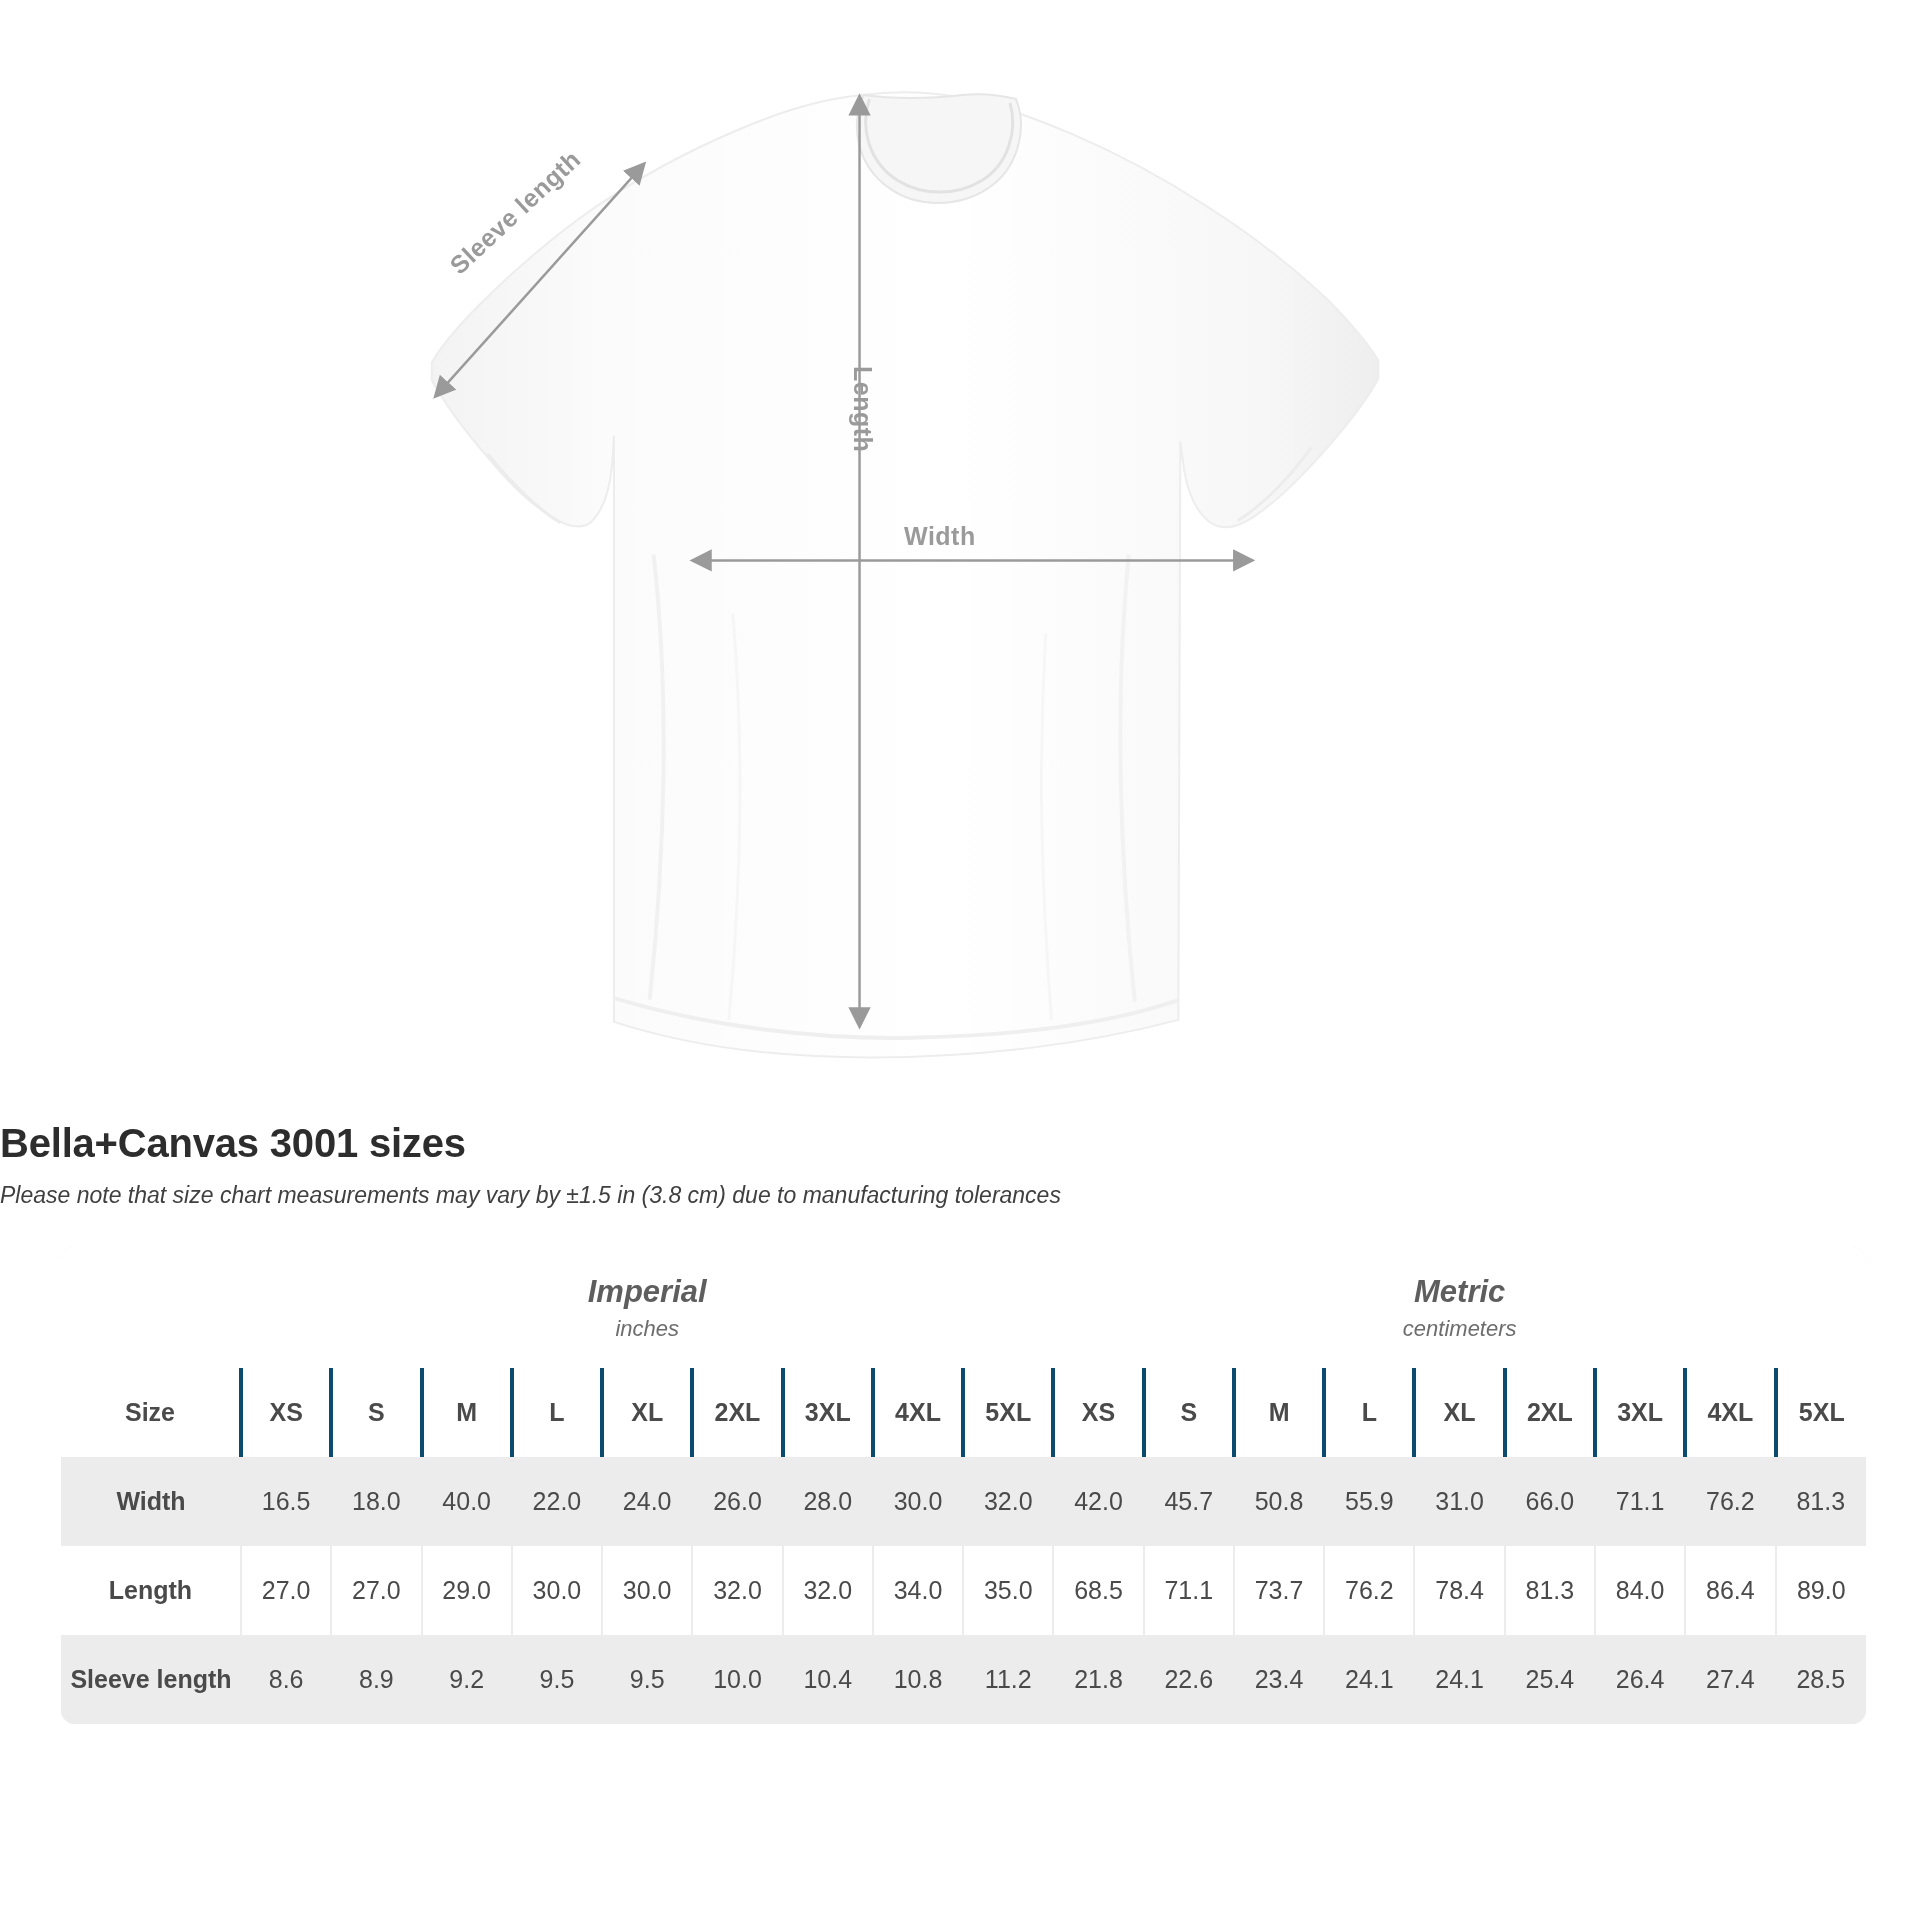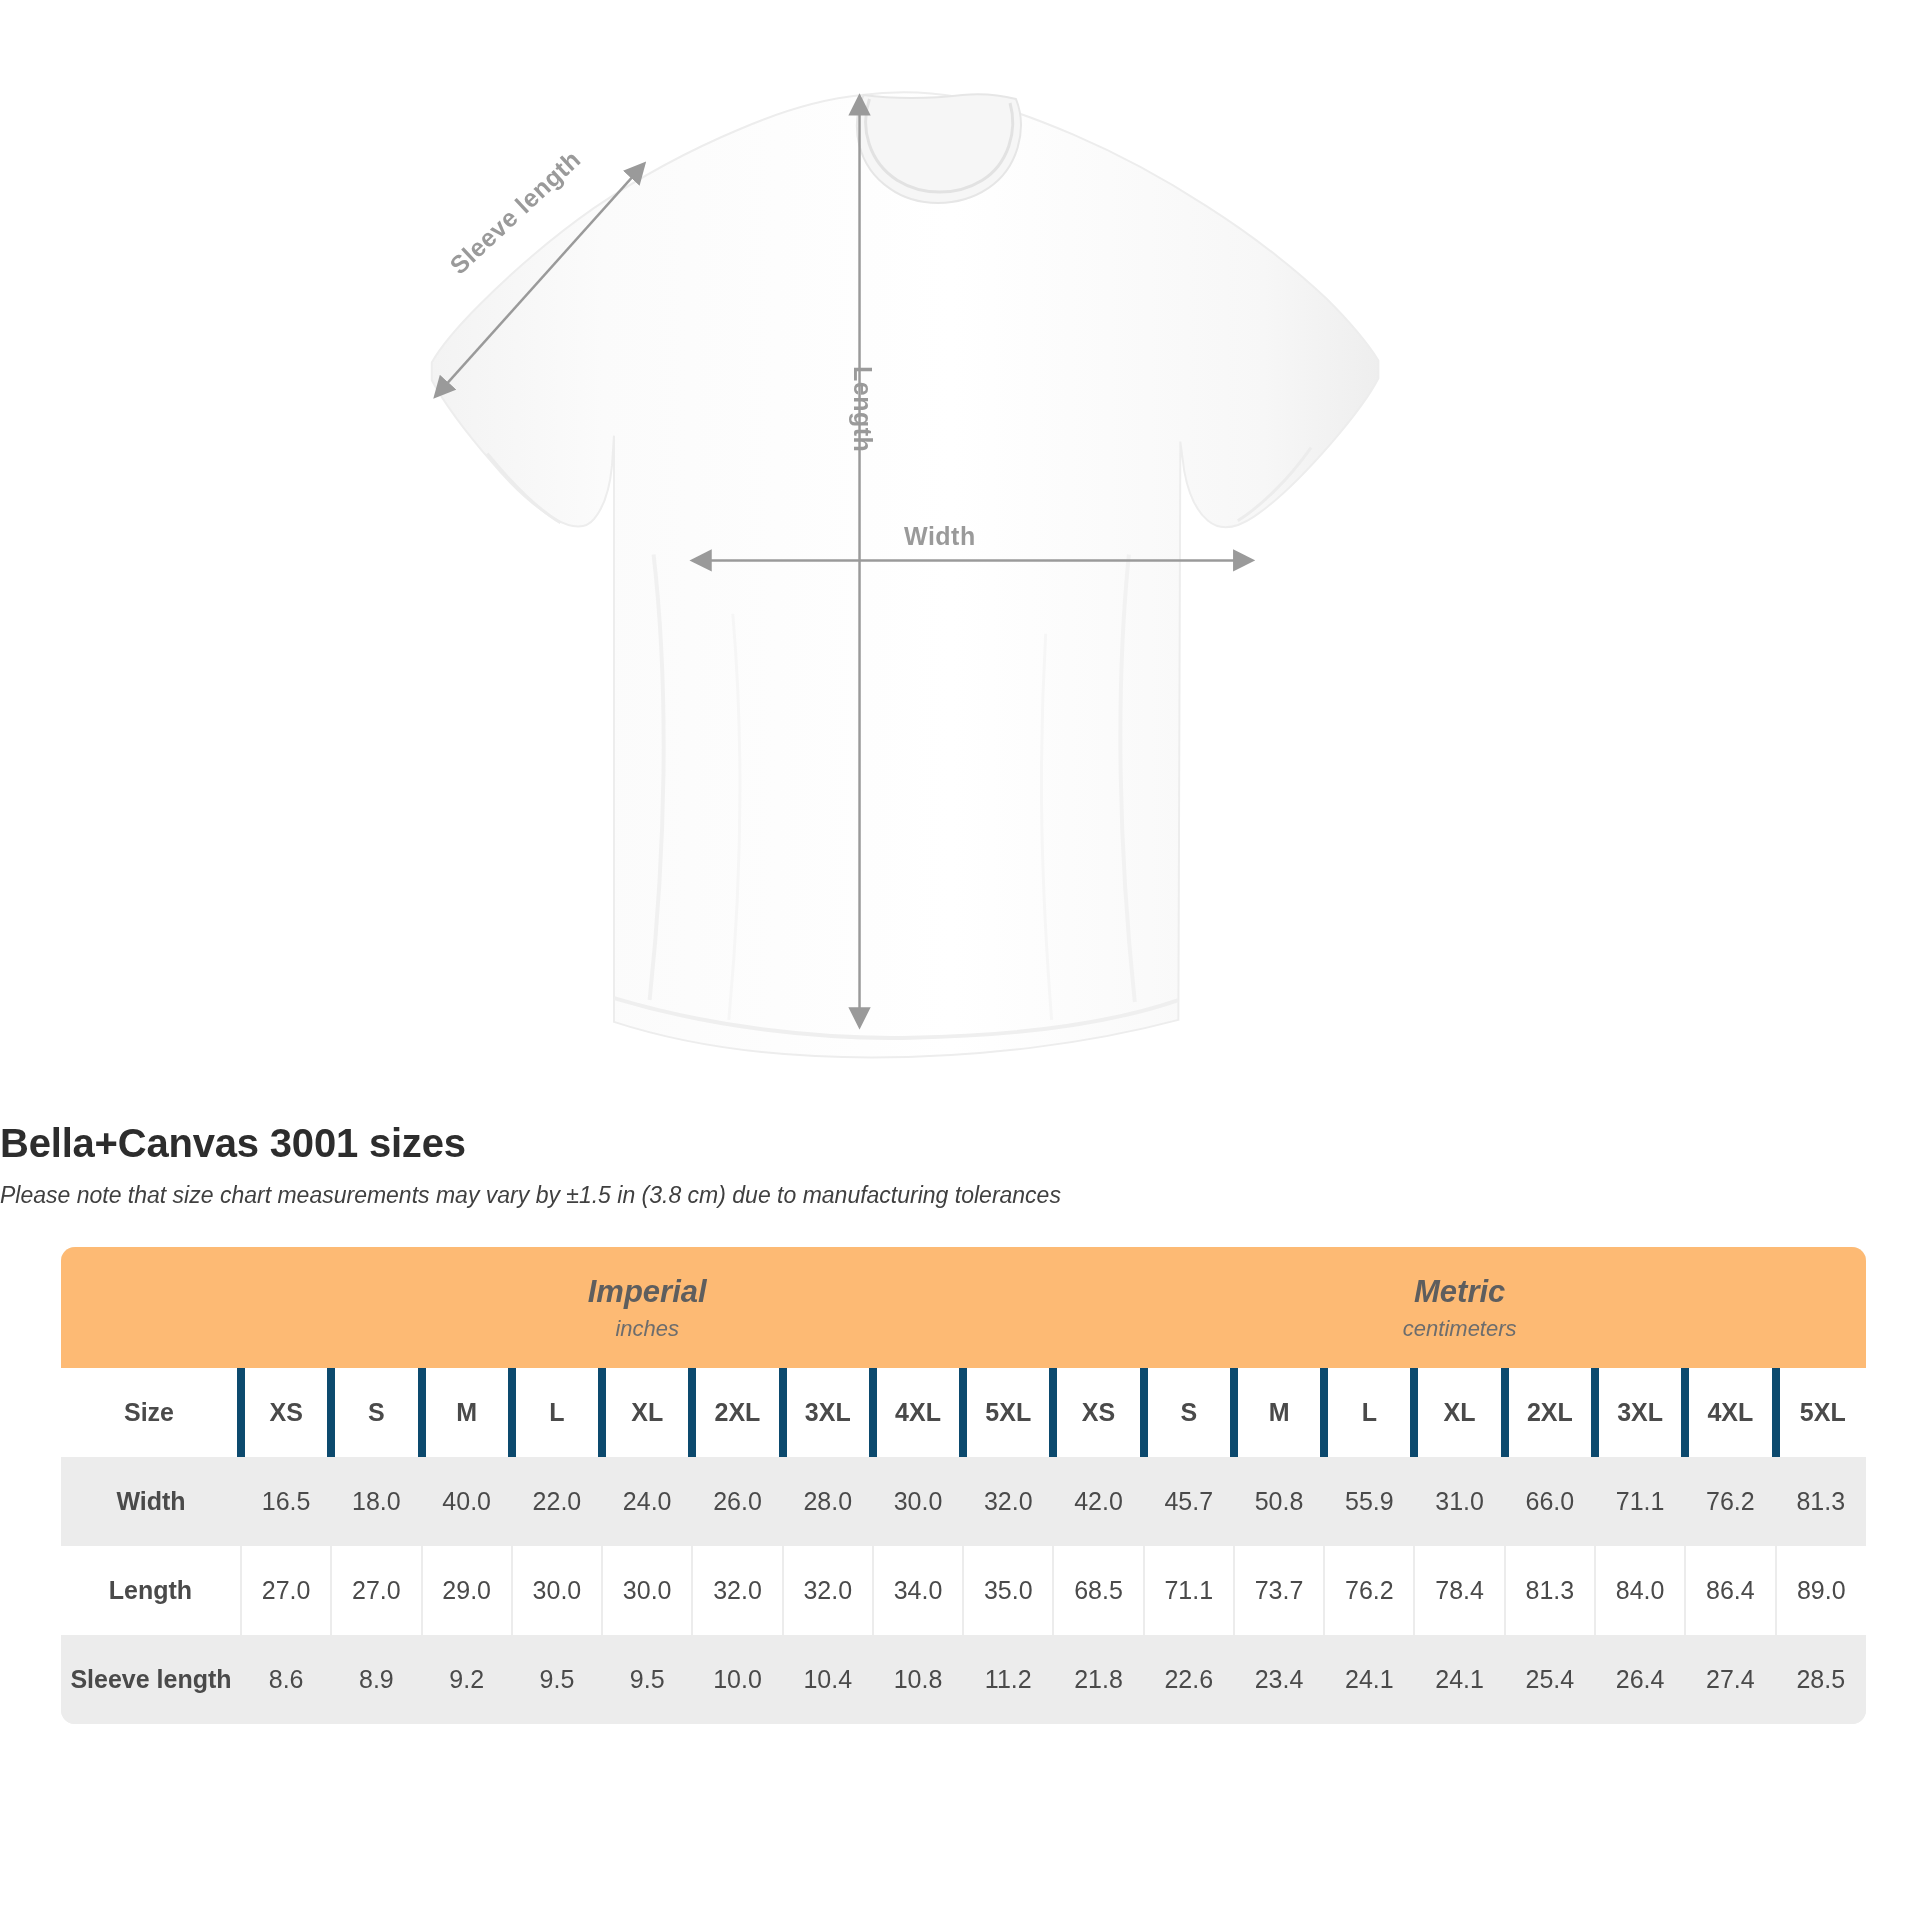--- a/index.html
+++ b/index.html
@@ -89,21 +89,21 @@
   }
   table.size-table td,
   table.size-table th {
     border: none;
     text-align: center;
     font-size: 25px;
     color: #4a4a4a;
   }
   .unit-head {
     height: 121px;
-    background: #fdba74;
+    background: #ffffff;
   }
   .unit-head .unit-name {
     font-size: 31px;
     font-weight: bold;
     font-style: italic;
     color: #5e5e5e;
     line-height: 1.2;
   }
   .unit-head .unit-sub {
     font-size: 22px;
@@ -135,21 +135,21 @@
   td.val {
     color: #4a4a4a;
     font-size: 25px;
   }
   col.c-label { width: 180px; }
   col.c-data { width: auto; }
   .divider-line {
     border-left: 2px solid #ffffff;
   }
   .band-white .divider-line { border-left: 2px solid #ececec; }
-  .row-size .divider-line { border-left: 8px solid #0c4a6e; }
+  .row-size .divider-line { border-left: 4px solid #0c4a6e; }
 </style>
 </head>
 <body>
 
 <div class="page">
 
   <div class="illustration">
     <svg class="shirt-svg" width="1927" height="1109" viewBox="0 0 1946 1120">
       <defs>
         <marker id="arrHead" markerWidth="9" markerHeight="9" refX="7.5" refY="4.5" orient="auto">

